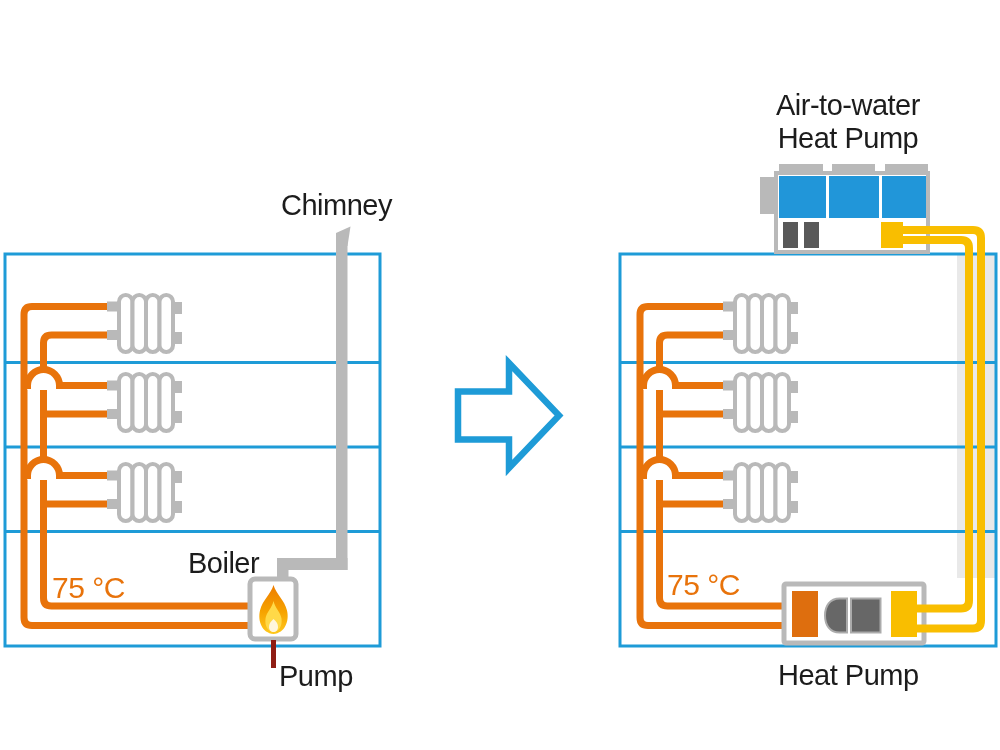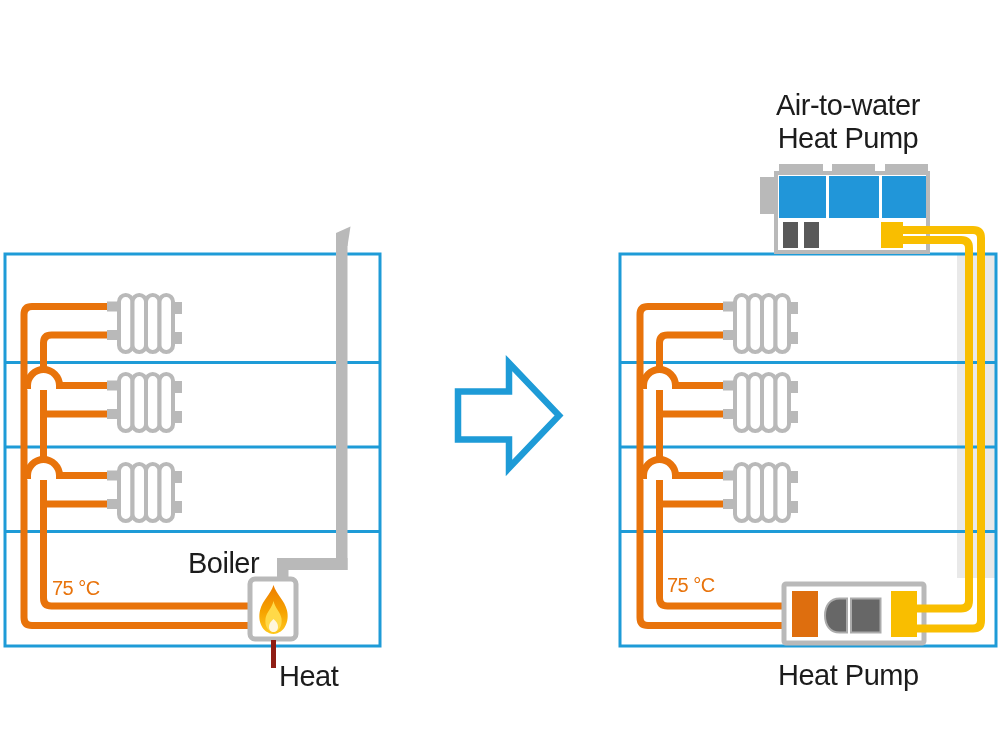--- a/index.html
+++ b/index.html
@@ -7,21 +7,21 @@
     position:relative;width:1000px;height:750px;background:#fff;overflow:hidden;
     font-family:"Liberation Sans", sans-serif;
   }
   #diagram-svg{position:absolute;left:0;top:0;}
   .label{
     position:absolute;color:var(--label-black,#1c1c1c);
     font-size:29px;line-height:33px;letter-spacing:-0.5px;white-space:nowrap;
   }
   .temp-label{
     position:absolute;color:var(--radiator-pipe-orange,#E8730B);
-    font-size:20px;line-height:30px;letter-spacing:-0.5px;white-space:nowrap;
+    font-size:30px;line-height:30px;letter-spacing:-0.5px;white-space:nowrap;
   }
   
   .bld{stroke:var(--building-blue,#1E9BD7);stroke-width:3;fill:none;}
   .pipe-hot{stroke:var(--radiator-pipe-orange,#E8730B);stroke-width:7;fill:none;}
   .pipe-warm{stroke:var(--low-temp-yellow,#F9BE00);stroke-width:8;fill:none;}
   .occluder{fill:#ffffff;}
   .metal{fill:var(--metal-gray,#B9B9B9);}
   .shaft{fill:var(--shaft-gray,#E9E9E9);}
   .dark{fill:var(--dark-gray,#595959);}
   .casing{fill:#ffffff;stroke:var(--metal-gray,#B9B9B9);stroke-width:4;}
@@ -148,24 +148,25 @@
         <path class="pipe-warm" d="M901,230 H973 Q981,230 981,238 V620.5 Q981,628.5 973,628.5 H916"></path>
         <path class="pipe-warm" d="M901,240 H961 Q969,240 969,248 V600.5 Q969,608.5 961,608.5 H916"></path>
       </g>
 
       <use href="#radiator" x="723" y="293" width="84" height="62"></use>
       <use href="#radiator" x="723" y="372" width="84" height="62"></use>
       <use href="#radiator" x="723" y="462" width="84" height="62"></use>
     </g>
   </svg>
 
+  <div class="label" style="left:281px;top:189px;">Chimney</div>
 
   <div class="label" style="left:188px;top:547px;">Boiler</div>
 
-  <div class="label" style="left:279px;top:660px;">Heat</div>
+  <div class="label" style="left:279px;top:660px;">Pump</div>
 
   <div class="temp-label" style="left:52px;top:573px;">75 °C</div>
 
   <div class="temp-label" style="left:667px;top:570px;">75 °C</div>
 
   <div class="label" style="left:776px;top:89px;text-align:center;">
     <div>Air-to-water</div>
     <div>Heat Pump</div>
   </div>
 

